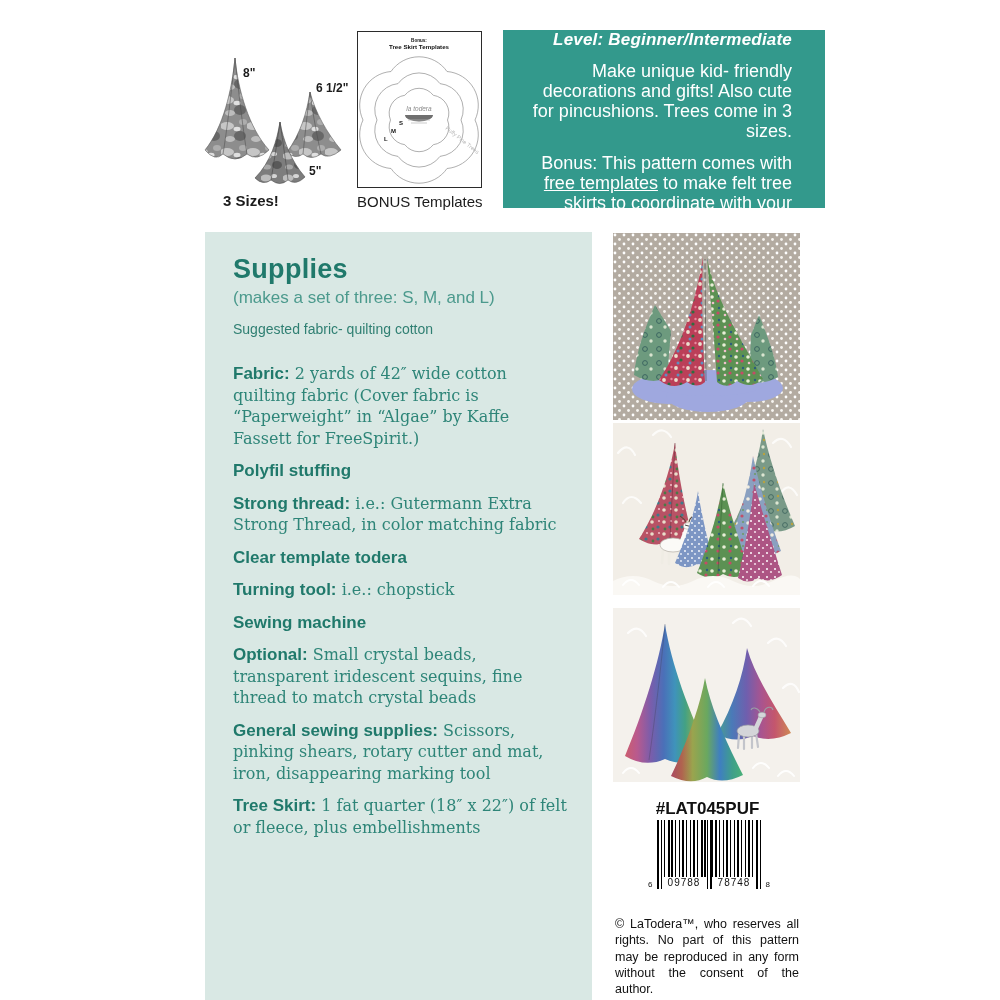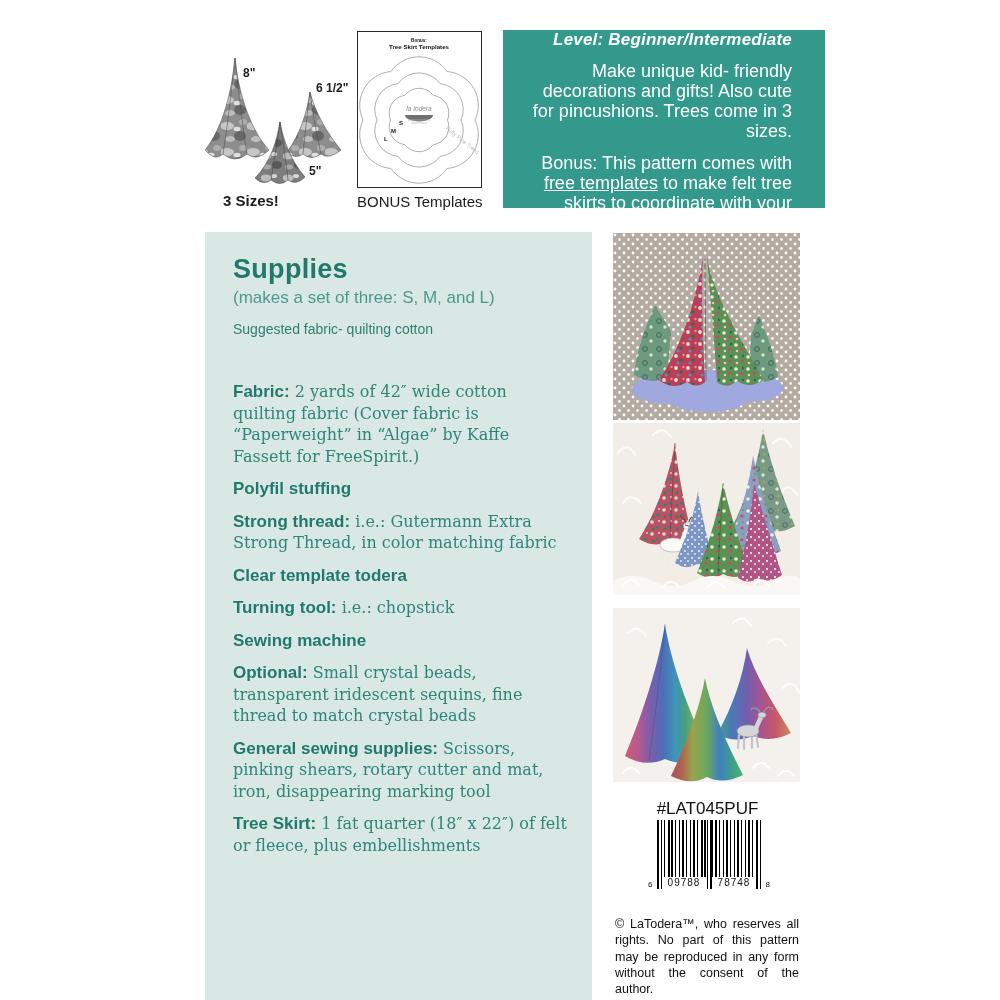--- a/index.html
+++ b/index.html
@@ -22,32 +22,32 @@
   #level-title{font-size:17px;font-weight:700;font-style:italic;margin-bottom:11px;letter-spacing:.2px;}
   .level-para{font-size:18px;line-height:20px;margin-bottom:12px;}
   .u{text-decoration:underline;}
 
   
   #supplies-box{left:205px;top:232px;width:387px;height:856px;background:#d9e8e4;
                 box-sizing:border-box;padding:22px 26px 0 28px;}
   #supplies-heading{font-size:27px;font-weight:700;color:#20796b;letter-spacing:.3px;}
   #supplies-sub{font-size:17px;color:#4c9a8d;margin-top:3px;}
   #supplies-note{font-size:14px;color:#2f7f72;margin-top:13px;font-weight:400;}
-  #supply-list{margin-top:44px;width:334px;}
+  #supply-list{margin-top:26px;width:334px;}
   .supply-item{margin-bottom:11px;font-family:"DejaVu Serif",serif;font-size:16px;
                line-height:21.5px;color:#2e8578;}
   .supply-item .lbl{font-family:"Liberation Sans",sans-serif;font-size:17px;font-weight:700;
                     color:#20796b;}
 
   
   .photo{left:613px;width:187px;overflow:hidden;}
   .photo svg{display:block;}
 
   
-  #sku{left:640px;top:799px;width:135px;text-align:center;font-size:17px;font-weight:400;color:#111;}
+  #sku{left:640px;top:799px;width:135px;text-align:center;font-size:17px;font-weight:700;color:#111;}
   #barcode{left:657px;top:820px;width:104px;height:72px;}
   #barcode-bars{position:absolute;left:0;top:0;width:104px;height:57px;
      background:repeating-linear-gradient(90deg,#000 0 1.5px,#fff 1.5px 3px,#000 3px 5.5px,#fff 5.5px 7px,#000 7px 8px,#fff 8px 11px);}
   .guard{position:absolute;top:0;width:5px;height:69px;
      background:linear-gradient(90deg,#000 0 1.5px,#fff 1.5px 3.5px,#000 3.5px 5px);}
   .bc-num{position:absolute;top:57px;font-size:10px;color:#111;letter-spacing:1px;text-align:center;background:#fff;}
   .bc-side{position:absolute;top:60px;font-size:8px;color:#111;}
   #copyright{left:615px;top:916px;width:184px;font-size:12.5px;line-height:1.3;color:#111;
              text-align:justify;}
 </style>

